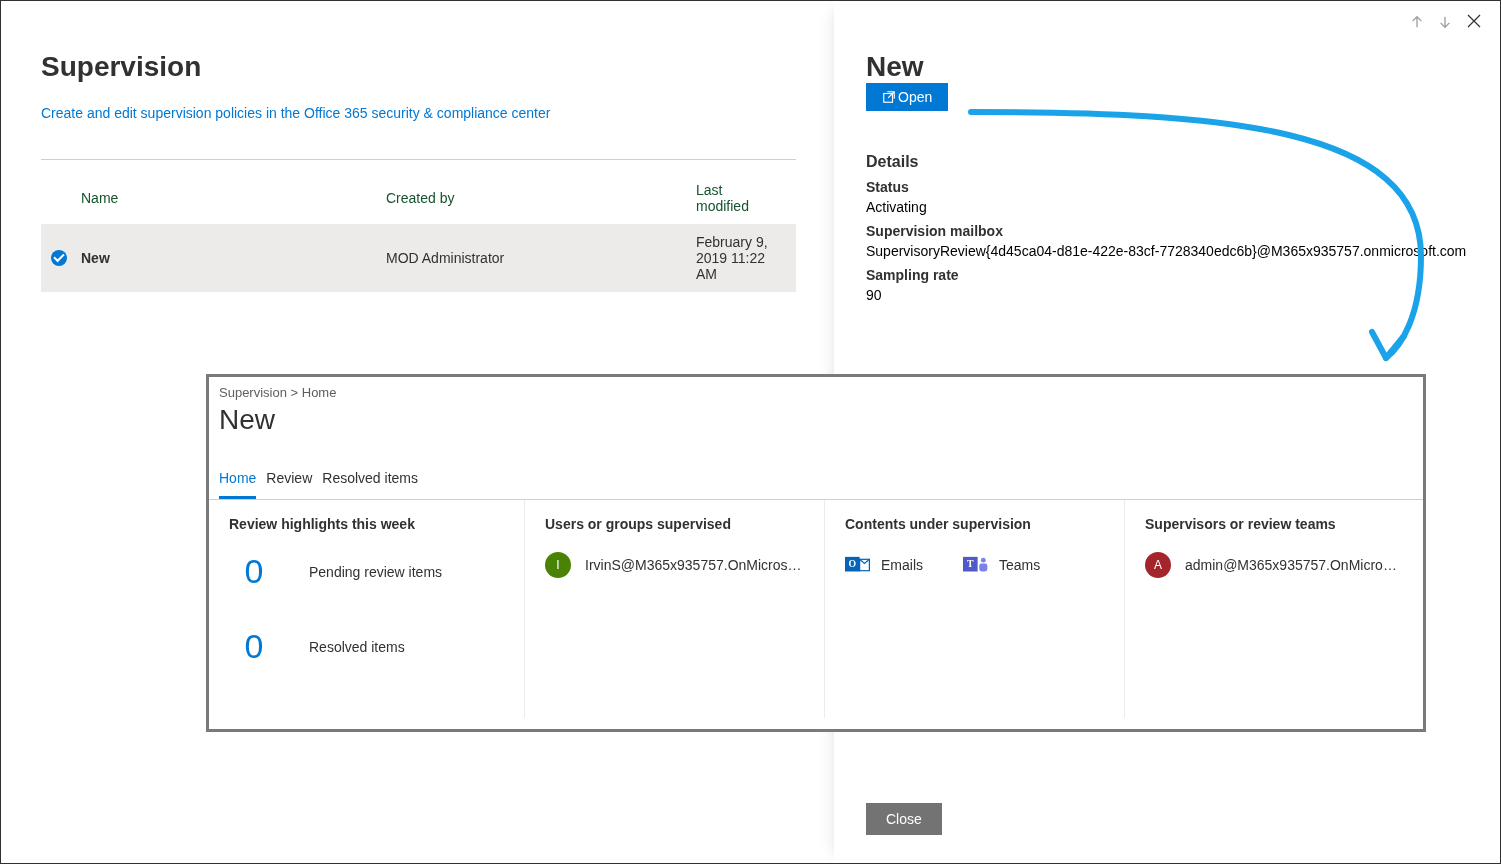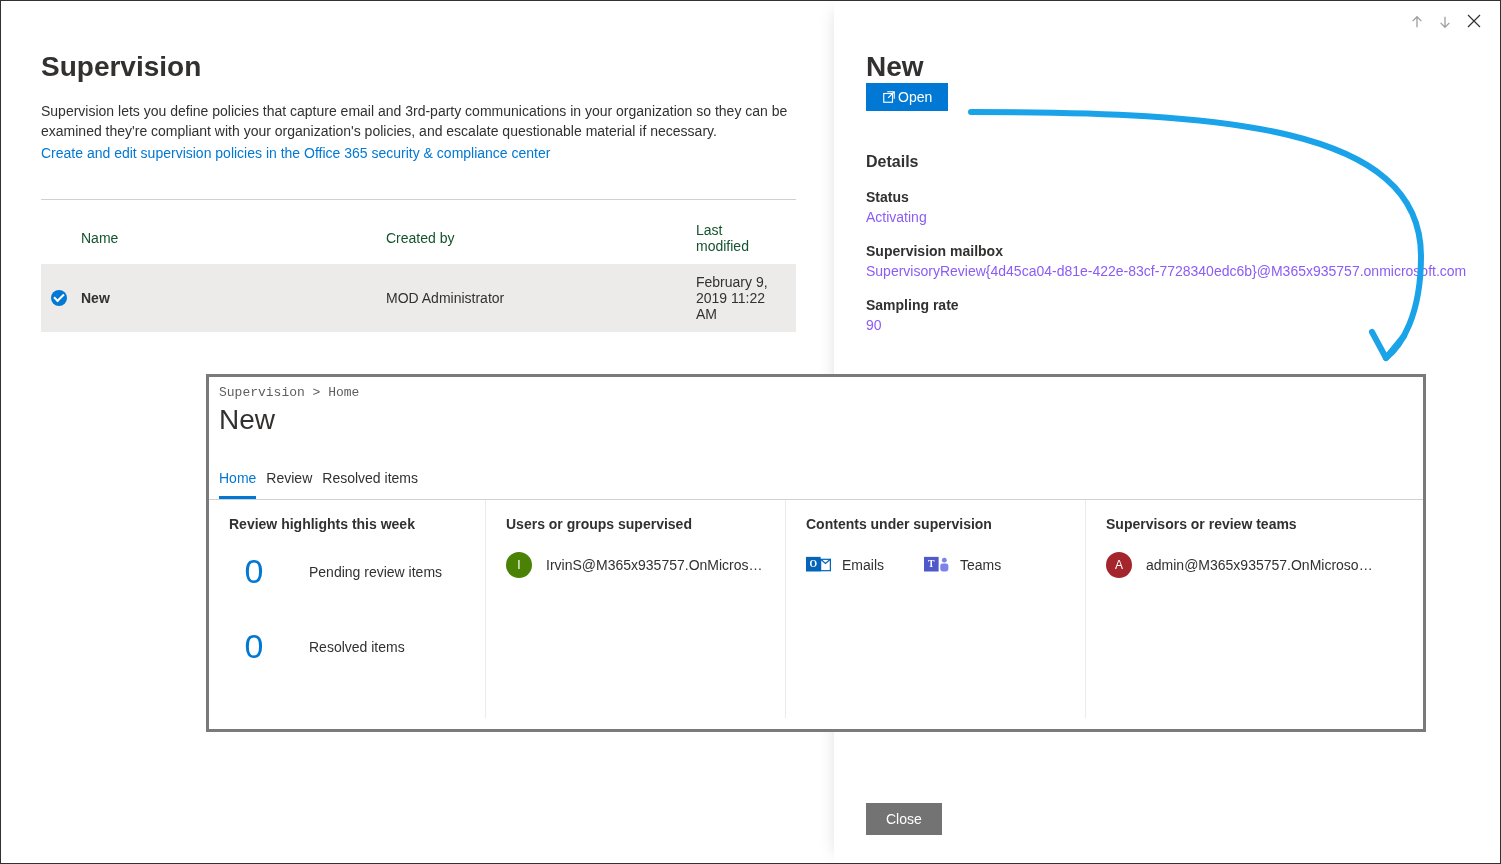--- a/index.html
+++ b/index.html
@@ -93,51 +93,51 @@
     background:#0078d4; color:#fff;
     border:none; padding:6px 16px;
     font-size:14px; display:inline-flex; align-items:center; gap:2px;
     cursor:pointer;
   }
   .open-btn svg{ width:14px; height:14px; }
   .details-h {
     margin-top: 42px;
     font-size:16px; font-weight:700;
   }
-  .field-label { font-weight:700; margin-top:18px; font-size:14px;}
-  .field-val { margin-top:4px; font-size:14px; color:#8b5cf6; word-break:break-all;}
+  .field-label { font-weight:700; margin-top:8px; font-size:14px;}
+  .field-val { margin-top:4px; font-size:14px; color:#000000; word-break:break-all;}
   .close-btn{
     position:absolute;
     left:32px; bottom:28px;
     background:#737373; color:#fff; border:none;
     padding:8px 20px; font-size:14px; cursor:pointer;
   }
 
   
   .overlay-box {
     position:absolute;
     left:205px; top:373px;
     width:1220px; height:358px;
     border:3px solid #7a7a7a;
     background:#fff;
   }
-  .ob-crumb { font-size:13px; color:#605e5c; padding:8px 10px 0 10px;font-family:Liberation Mono, monospace;}
+  .ob-crumb { font-size:13px; color:#605e5c; padding:8px 10px 0 10px;}
   .ob-title { font-size:28px; font-weight:400; padding:4px 10px 0 10px;}
   .ob-tabs { display:flex; gap:10px; padding:34px 10px 0 10px; border-bottom:1px solid #d2d0ce;}
   .ob-tab { padding-bottom:10px; font-size:14px; color:#323130; cursor:pointer;}
   .ob-tab.active { color:#0078d4; border-bottom:3px solid #0078d4; font-weight:400;}
   .ob-panels { display:flex; height:218px;}
   .ob-panel {
     border-right:1px solid #edebe9;
     padding:16px 20px;
     flex-shrink:0;
   }
   .ob-panel:last-child{border-right:none;}
   .ob-panel-h { font-weight:600; font-size:14px; margin-bottom:20px;}
-  .p1{width:277px;}
+  .p1{width:316px;}
   .p2{width:300px;}
   .p3{width:300px;}
   .p4{flex:1; min-width:0;}
   .stat-row{display:flex; align-items:center; gap:30px; margin-bottom:36px;}
   .stat-num{font-size:34px; font-weight:300; color:#0078d4; width:50px; text-align:center;}
   .av-row{display:flex; align-items:center; gap:14px; font-size:14px;
           white-space:nowrap; overflow:hidden; text-overflow:ellipsis;}
   .avatar{width:26px; height:26px; border-radius:50%; color:#fff;
           display:flex; align-items:center; justify-content:center;
           font-size:12px; flex-shrink:0;}
@@ -148,21 +148,20 @@
   .ob-panel .trunc{max-width:230px; overflow:hidden; text-overflow:ellipsis;}
 
   
   .ann-svg{position:absolute; left:960px; top:95px; width:480px; height:280px; pointer-events:none;}
 </style>
 </head>
 <body>
 
 <div class="main-area">
   <h1 class="page-title">Supervision</h1>
-  <div class="intro-text">Supervision lets you define policies that capture email and 3rd-party communications in your organization so they can be examined they're compliant with your organization's policies, and escalate questionable material if necessary.</div>
   <a class="link">Create and edit supervision policies in the Office 365 security &amp; compliance center</a>
   <hr class="hr-line">
   <div class="table-wrap">
     <div class="th-row">
       <div class="col-check"></div>
       <div class="col-name">Name</div>
       <div class="col-created">Created by</div>
       <div class="col-mod">Last modified</div>
     </div>
     <div class="td-row">

